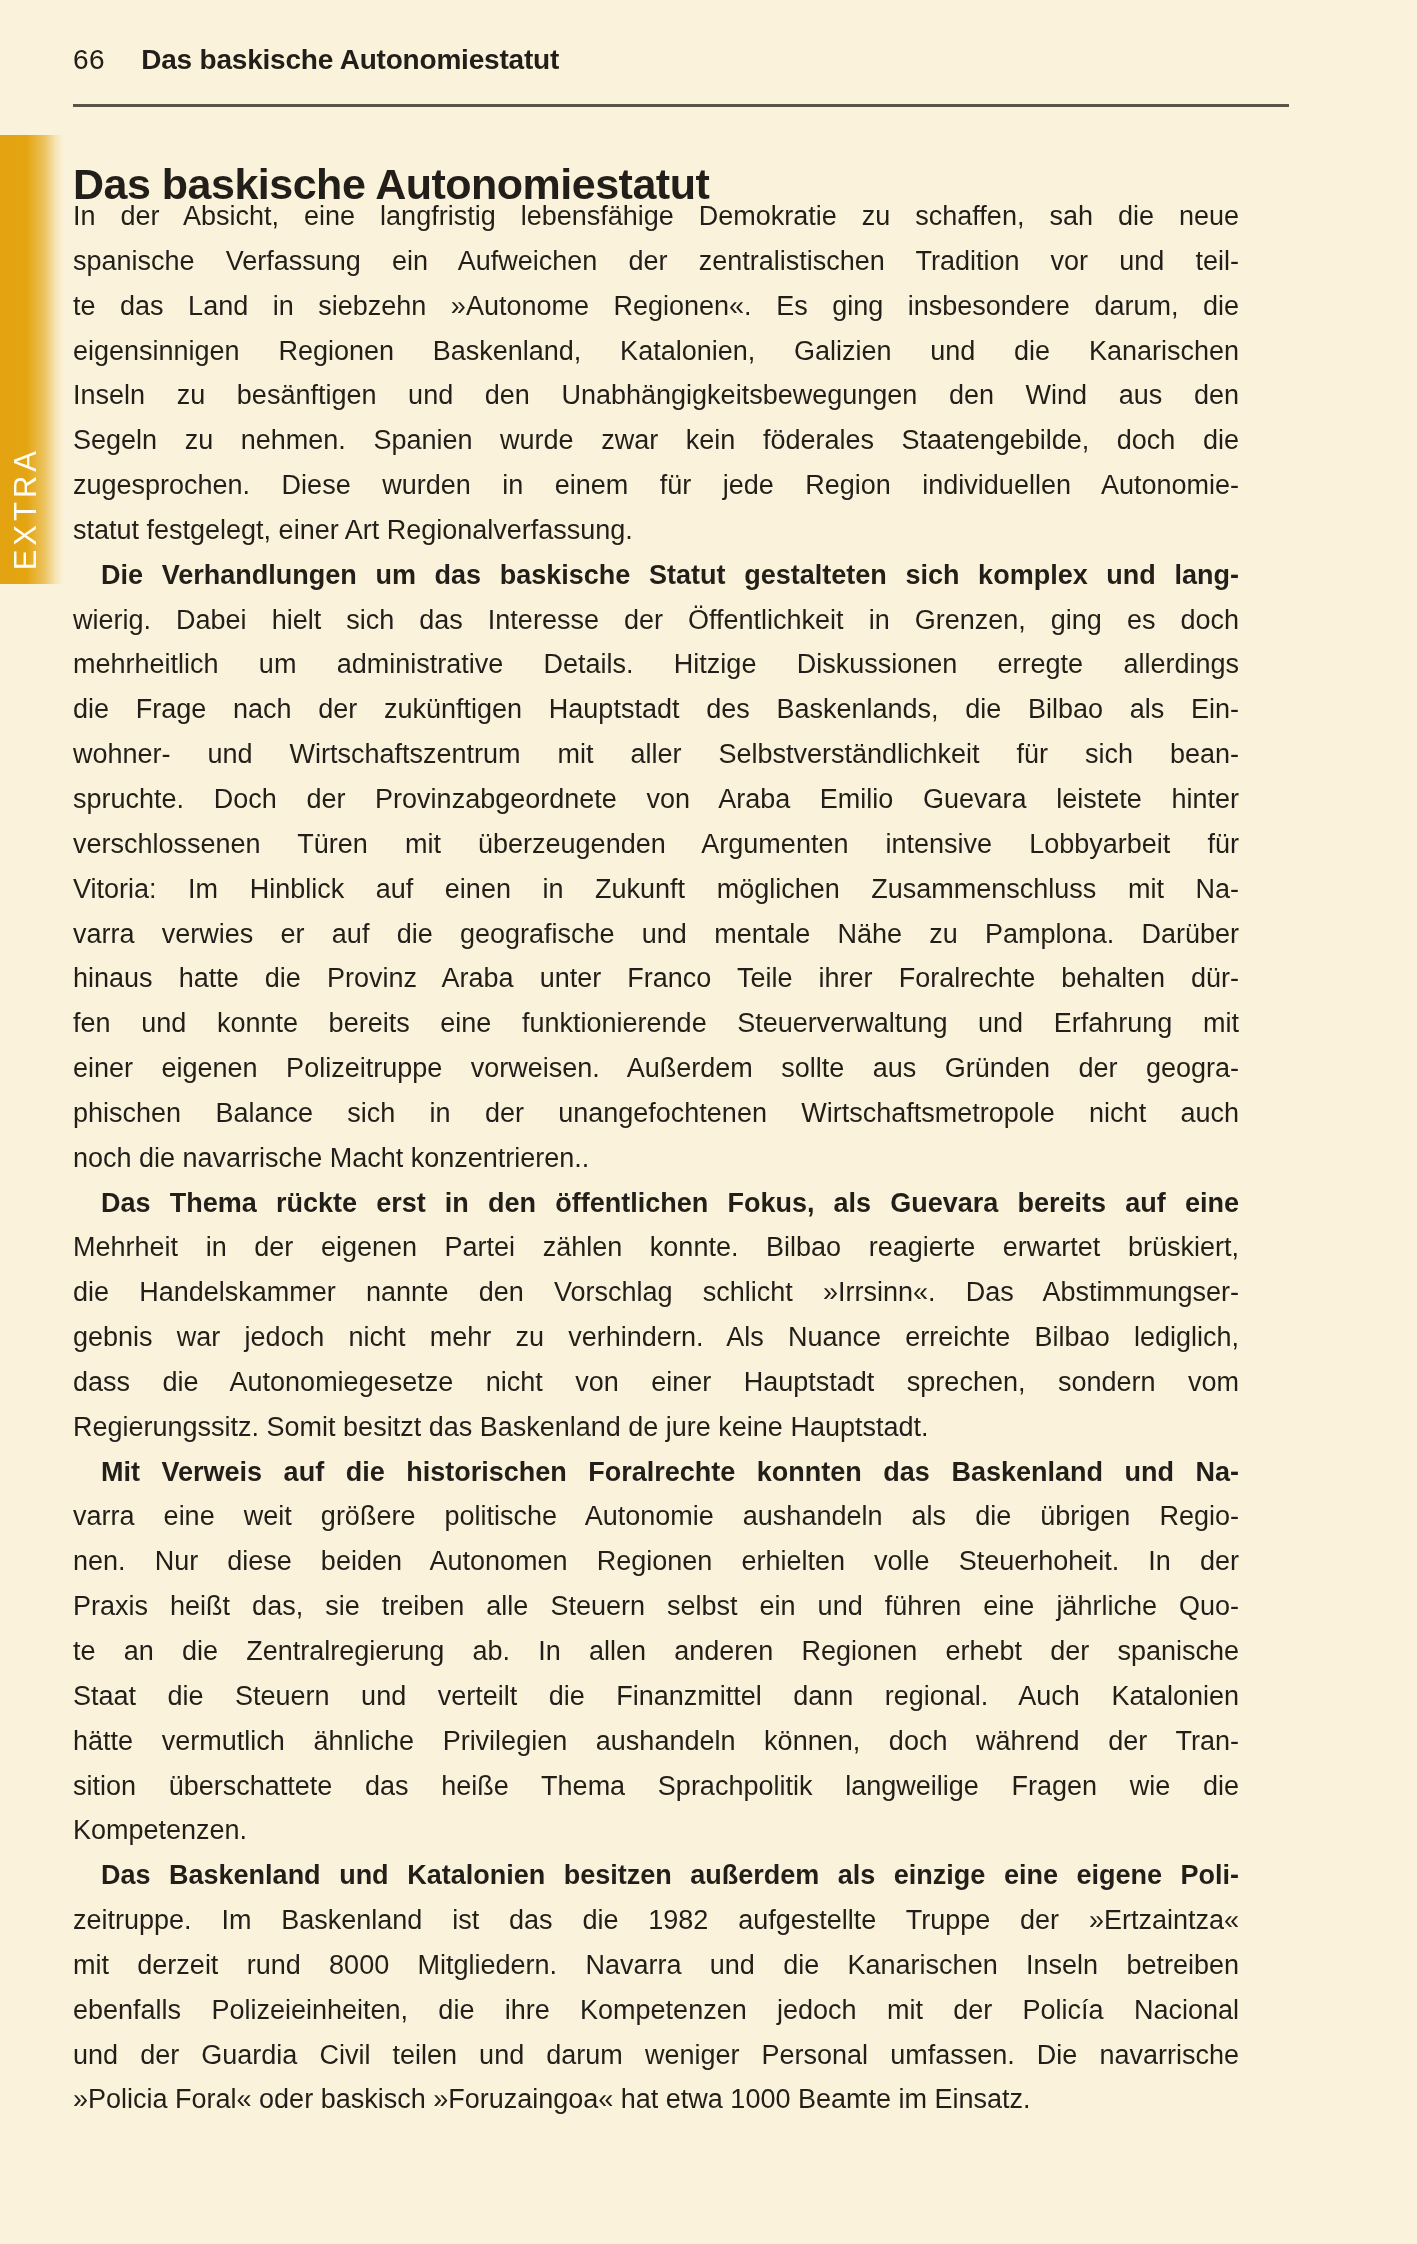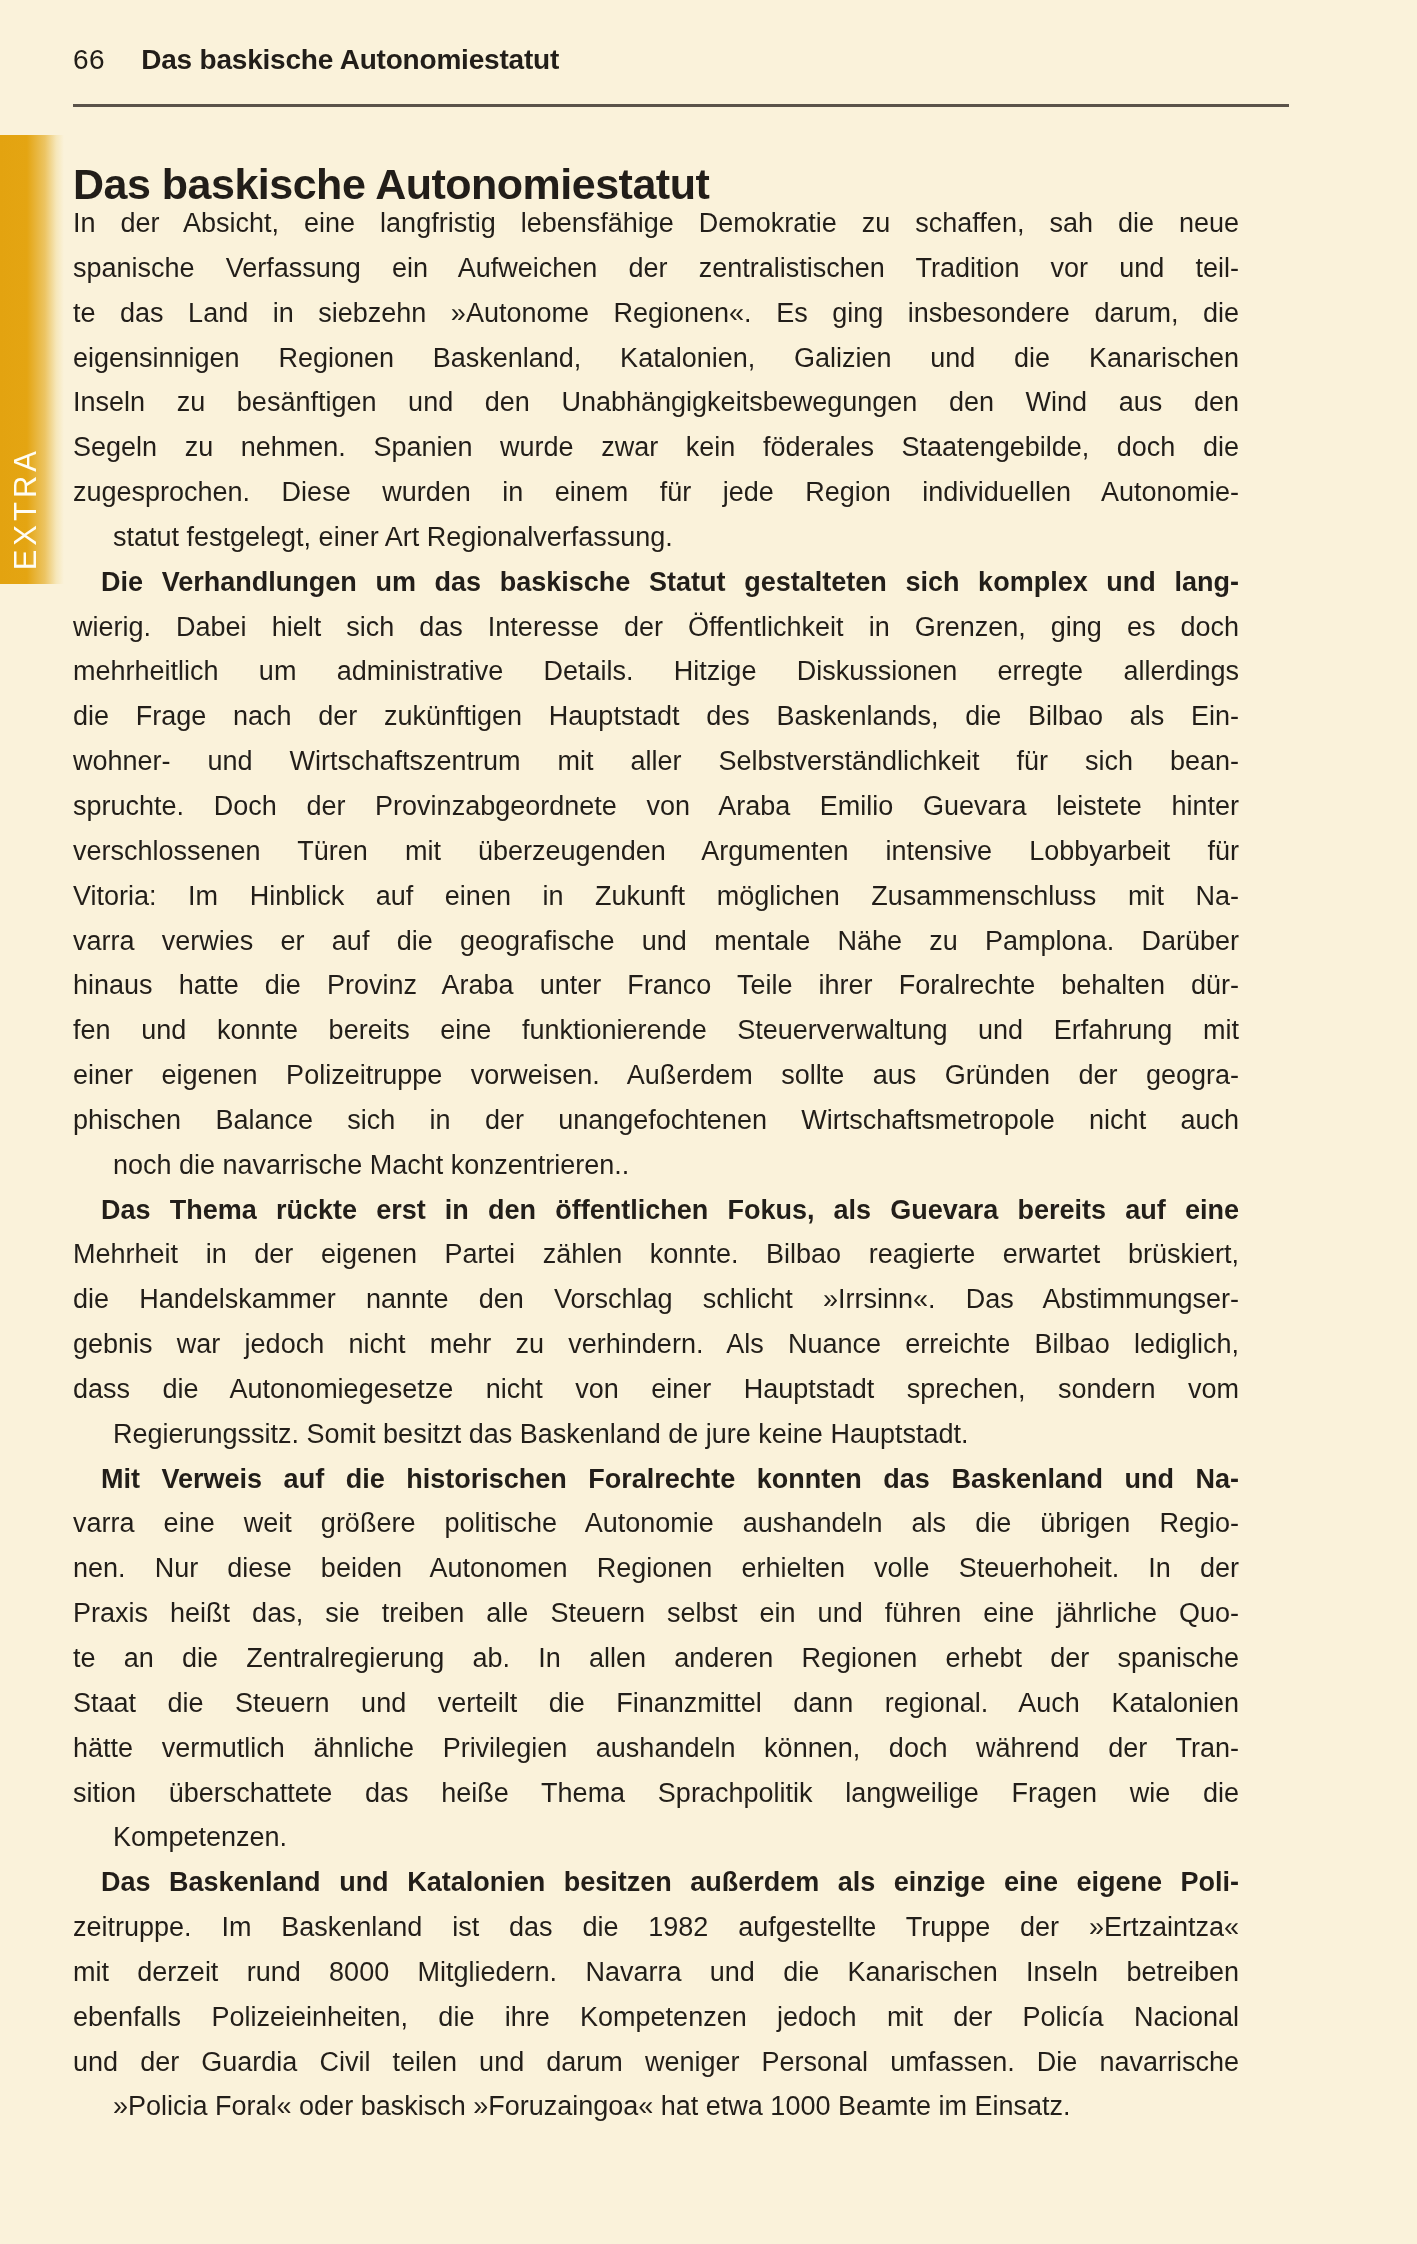--- a/index.html
+++ b/index.html
@@ -44,33 +44,33 @@
     letter-spacing:4px;
     font-weight:normal;
   }
   .article-title{
     position:absolute;left:73px;top:131px;
     font-size:43px;font-weight:bold;
     letter-spacing:-0.5px;
     line-height:1.15;
   }
   .body-text{
-    position:absolute;left:73px;top:201px;
+    position:absolute;left:73px;top:194px;
     width:1166px;
   }
   .line{
     font-size:27px;
     line-height:44.85px;
     height:44.85px;
     text-align:justify;
     text-align-last:justify;
     letter-spacing:0px;
     white-space:normal;
   }
-  .line.last{text-align-last:left;margin-left:40px;}
+  .line.last{text-align-last:left;}
   .line.indent{padding-left:28px;box-sizing:border-box;font-weight:bold;}
 </style>
 </head>
 <body>
 
 <div class="page-header">
   <span class="page-number">66</span>
   <span class="running-title">Das baskische Autonomiestatut</span>
 </div>
 

